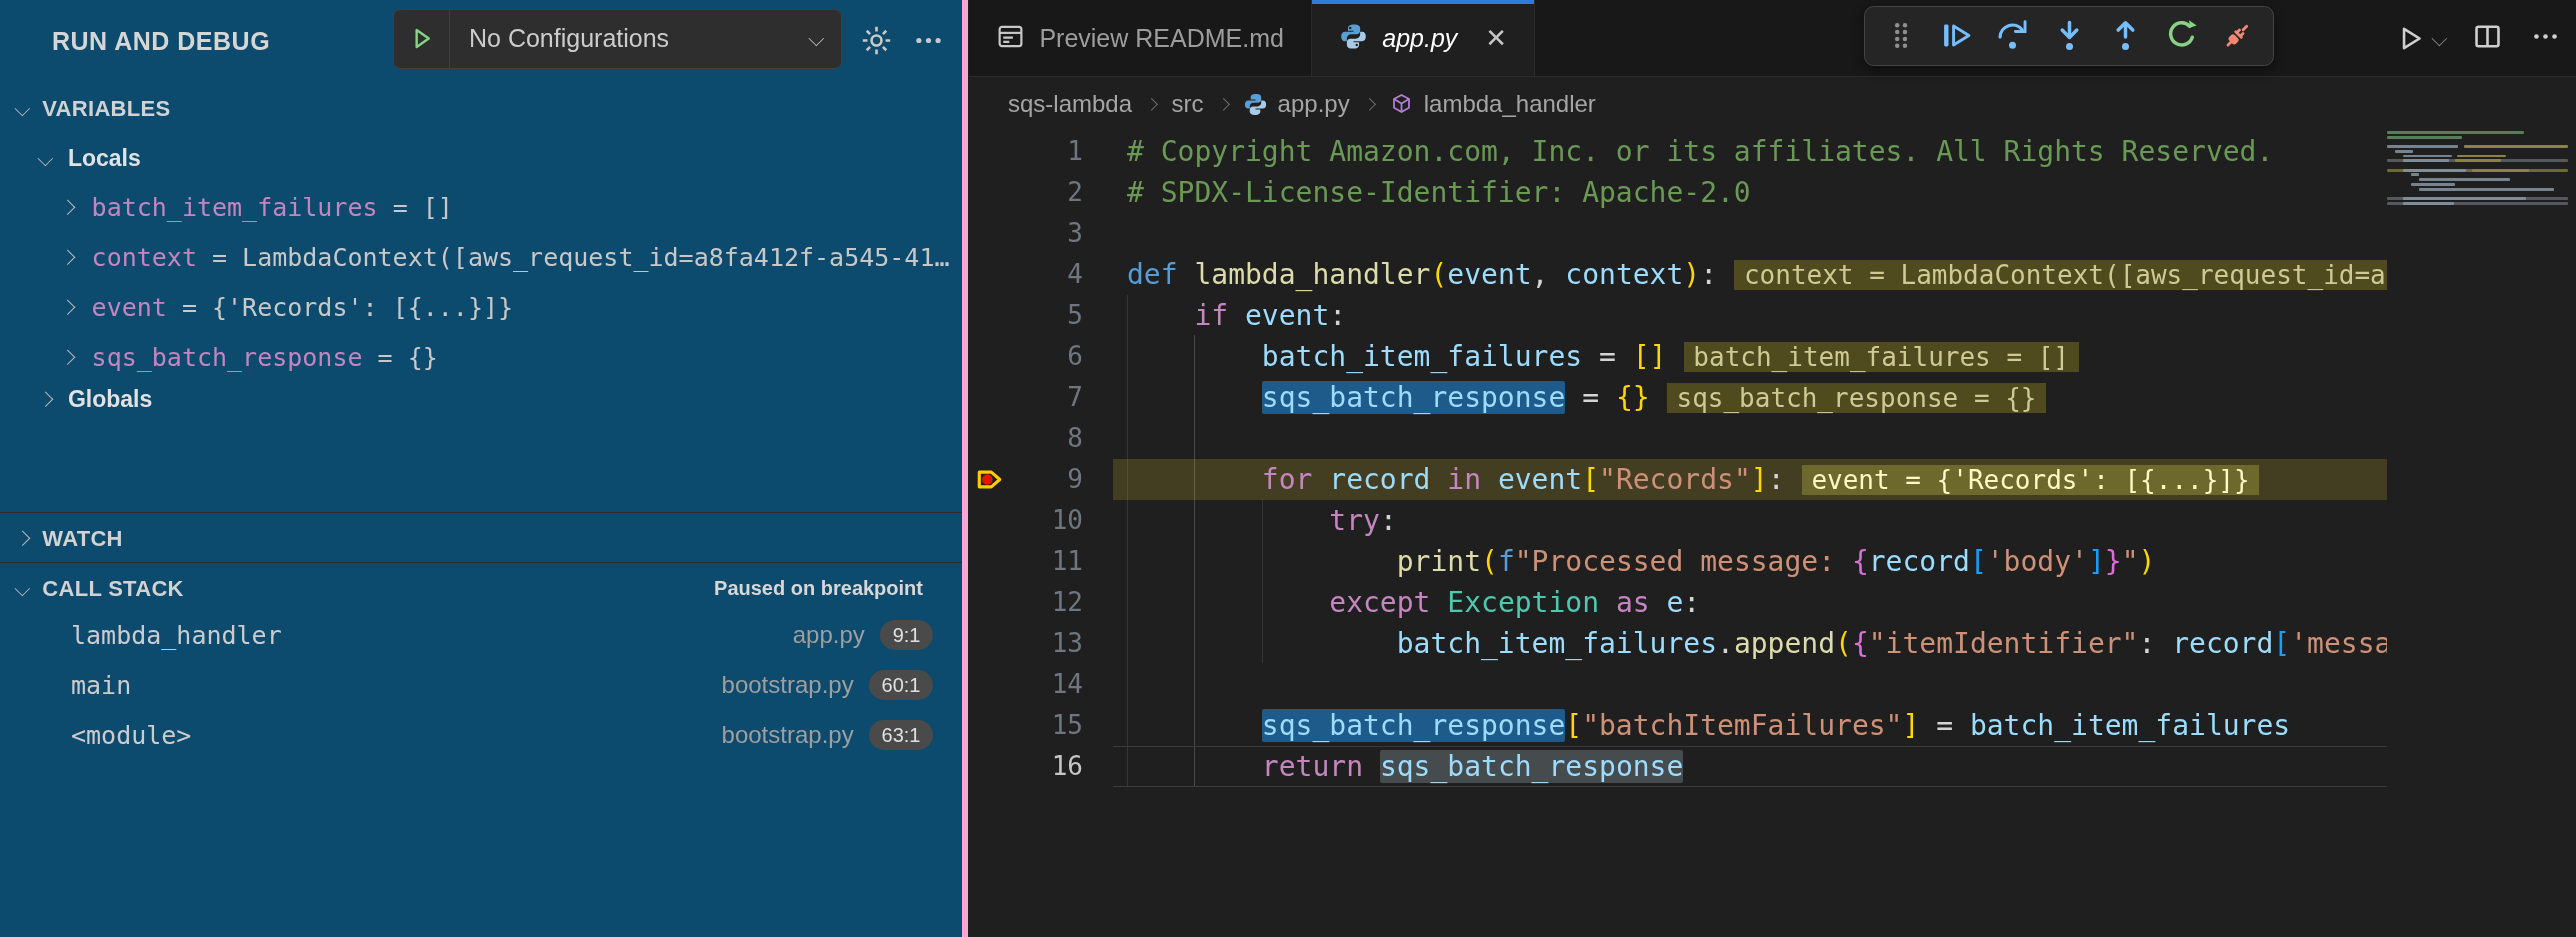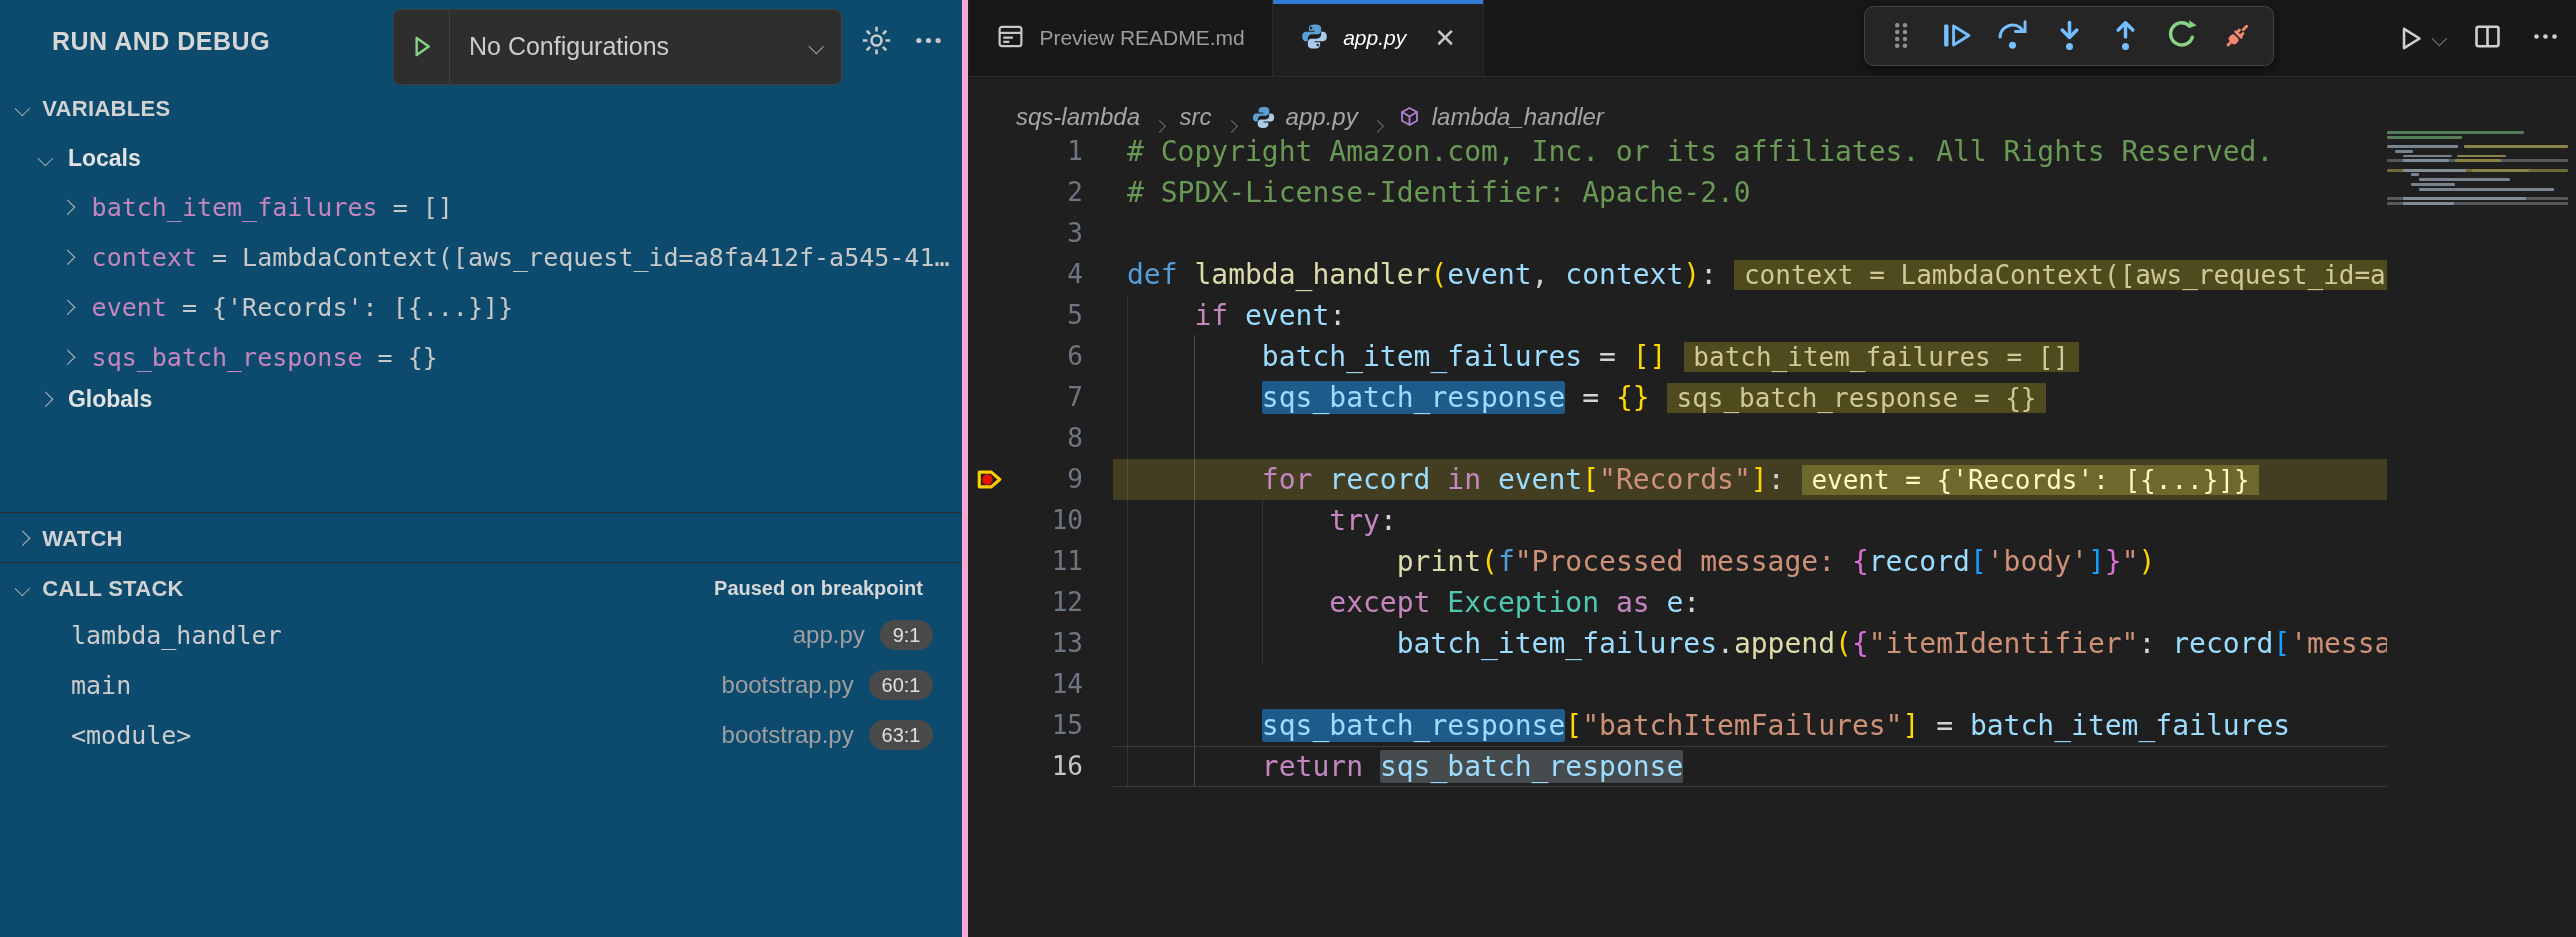--- a/index.html
+++ b/index.html
@@ -15,21 +15,21 @@
   .chev{ display:inline-block; width:10.6px; height:10.6px;
     border-right:1.9px solid #b9b9b9; border-bottom:1.9px solid #b9b9b9; }
   .chev.down{ transform:rotate(45deg); }
   .chev.right{ transform:rotate(-45deg); }
   .chev.dim{ border-color:#8a8a8a; }
 
   
   #sidebar{ position:absolute; left:0; top:0; bottom:0; width:968px;
     background:#0c4a6e; border-right:6px solid #f9a8d4; }
   .sb-title{ position:absolute; left:52px; top:27px; font-size:25px; font-weight:600; color:#d6d6d6; letter-spacing:0.5px;}
-  .config-box{ position:absolute; left:393px; top:8.7px; width:449px; height:76px;
+  .config-box{ position:absolute; left:393px; top:8.7px; width:449px; height:60px;
     background:#2e2e2e; border:1px solid #3f3f3f; border-radius:7.7px;
     display:flex; align-items:center; }
   .cfg-play{ width:56px; height:100%; display:flex; align-items:center; justify-content:center;
     border-right:1px solid #3f3f3f; flex:none;}
   .cfg-label{ flex:1; padding-left:19px; font-size:25px; color:#cccccc; white-space:nowrap; overflow:hidden;}
   .cfg-chev{ padding-right:19px; display:flex; align-items:center;}
   .hdr-btn{ position:absolute; top:19px; width:42px; height:42px; display:flex; align-items:center; justify-content:center;}
 
   .sec-divider{ position:absolute; left:0; right:0; height:1px; background:#2b2b2b;}
   .sec-header{ position:absolute; left:0; right:0; height:37px; display:flex; align-items:center; }
@@ -46,29 +46,29 @@
   .frame-right{ margin-left:auto; margin-right:29px; display:flex; align-items:center; gap:15.4px;}
   .frame-file{ font-size:24px; color:#9f9f9f;}
   .frame-pos{ background:#4a4a4a; color:#e0e0e0; font-size:20px; border-radius:15.4px; padding:3.9px 12.5px;}
 
   
   #editor{ position:absolute; left:969px; right:0; top:0; bottom:0; background:#1f1f1f;}
   #tabbar{ position:absolute; left:0; right:0; top:0; height:77px; background:#181818;
     border-bottom:1px solid #2b2b2b; display:flex;}
   .tab{ display:flex; align-items:center; padding:0 27px; gap:14.4px;
     border-right:1px solid #2b2b2b; position:relative; height:100%;}
-  .tab-label{ font-size:21px; color:#9d9d9d; white-space:nowrap;}
+  .tab-label{ font-size:25px; color:#9d9d9d; white-space:nowrap;}
   .tab.active{ background:#1f1f1f; }
   .tab.active::before{ content:''; position:absolute; left:0; right:0; top:0; height:3.9px; background:#2f7cd6;}
   .tab.active .tab-label{ color:#ffffff; font-style:italic;}
   .tab-close{ font-size:26px; color:#c5c5c5; margin-left:13.5px;}
   #editor-actions{ position:absolute; right:15.4px; top:0; height:77px; display:flex; align-items:center; gap:27px;}
 
-  #breadcrumbs{ position:absolute; left:8px; right:0; top:77px; height:54px;
-    display:flex; align-items:flex-end; padding-left:39px; gap:13.5px;font-style:italic;}
+  #breadcrumbs{ position:absolute; left:0; right:0; top:77px; height:54px;
+    display:flex; align-items:center; padding-left:39px; gap:13.5px;}
   .crumb{ display:flex; align-items:center; gap:9.6px; font-size:24px; color:#a5a5a5; white-space:nowrap;}
   .crumb-sep{ width:8.7px; height:8.7px; border-right:1.9px solid #6e6e6e; border-bottom:1.9px solid #6e6e6e;
     transform:rotate(-45deg); margin:0 1.9px;}
 
   #code{ position:absolute; left:0; right:0; top:131px; bottom:0; overflow:hidden;}
   #lines{ position:absolute; left:0; top:0; right:189px; bottom:0; overflow:hidden;}
   .guide{ position:absolute; width:1px; background:#353535; z-index:0;}
   .guide.active{ background:#4a4a4a;}
   .line{ position:relative; height:41px; display:flex;
     font-family:"DejaVu Sans Mono", monospace; font-size:28px; line-height:41px;}

